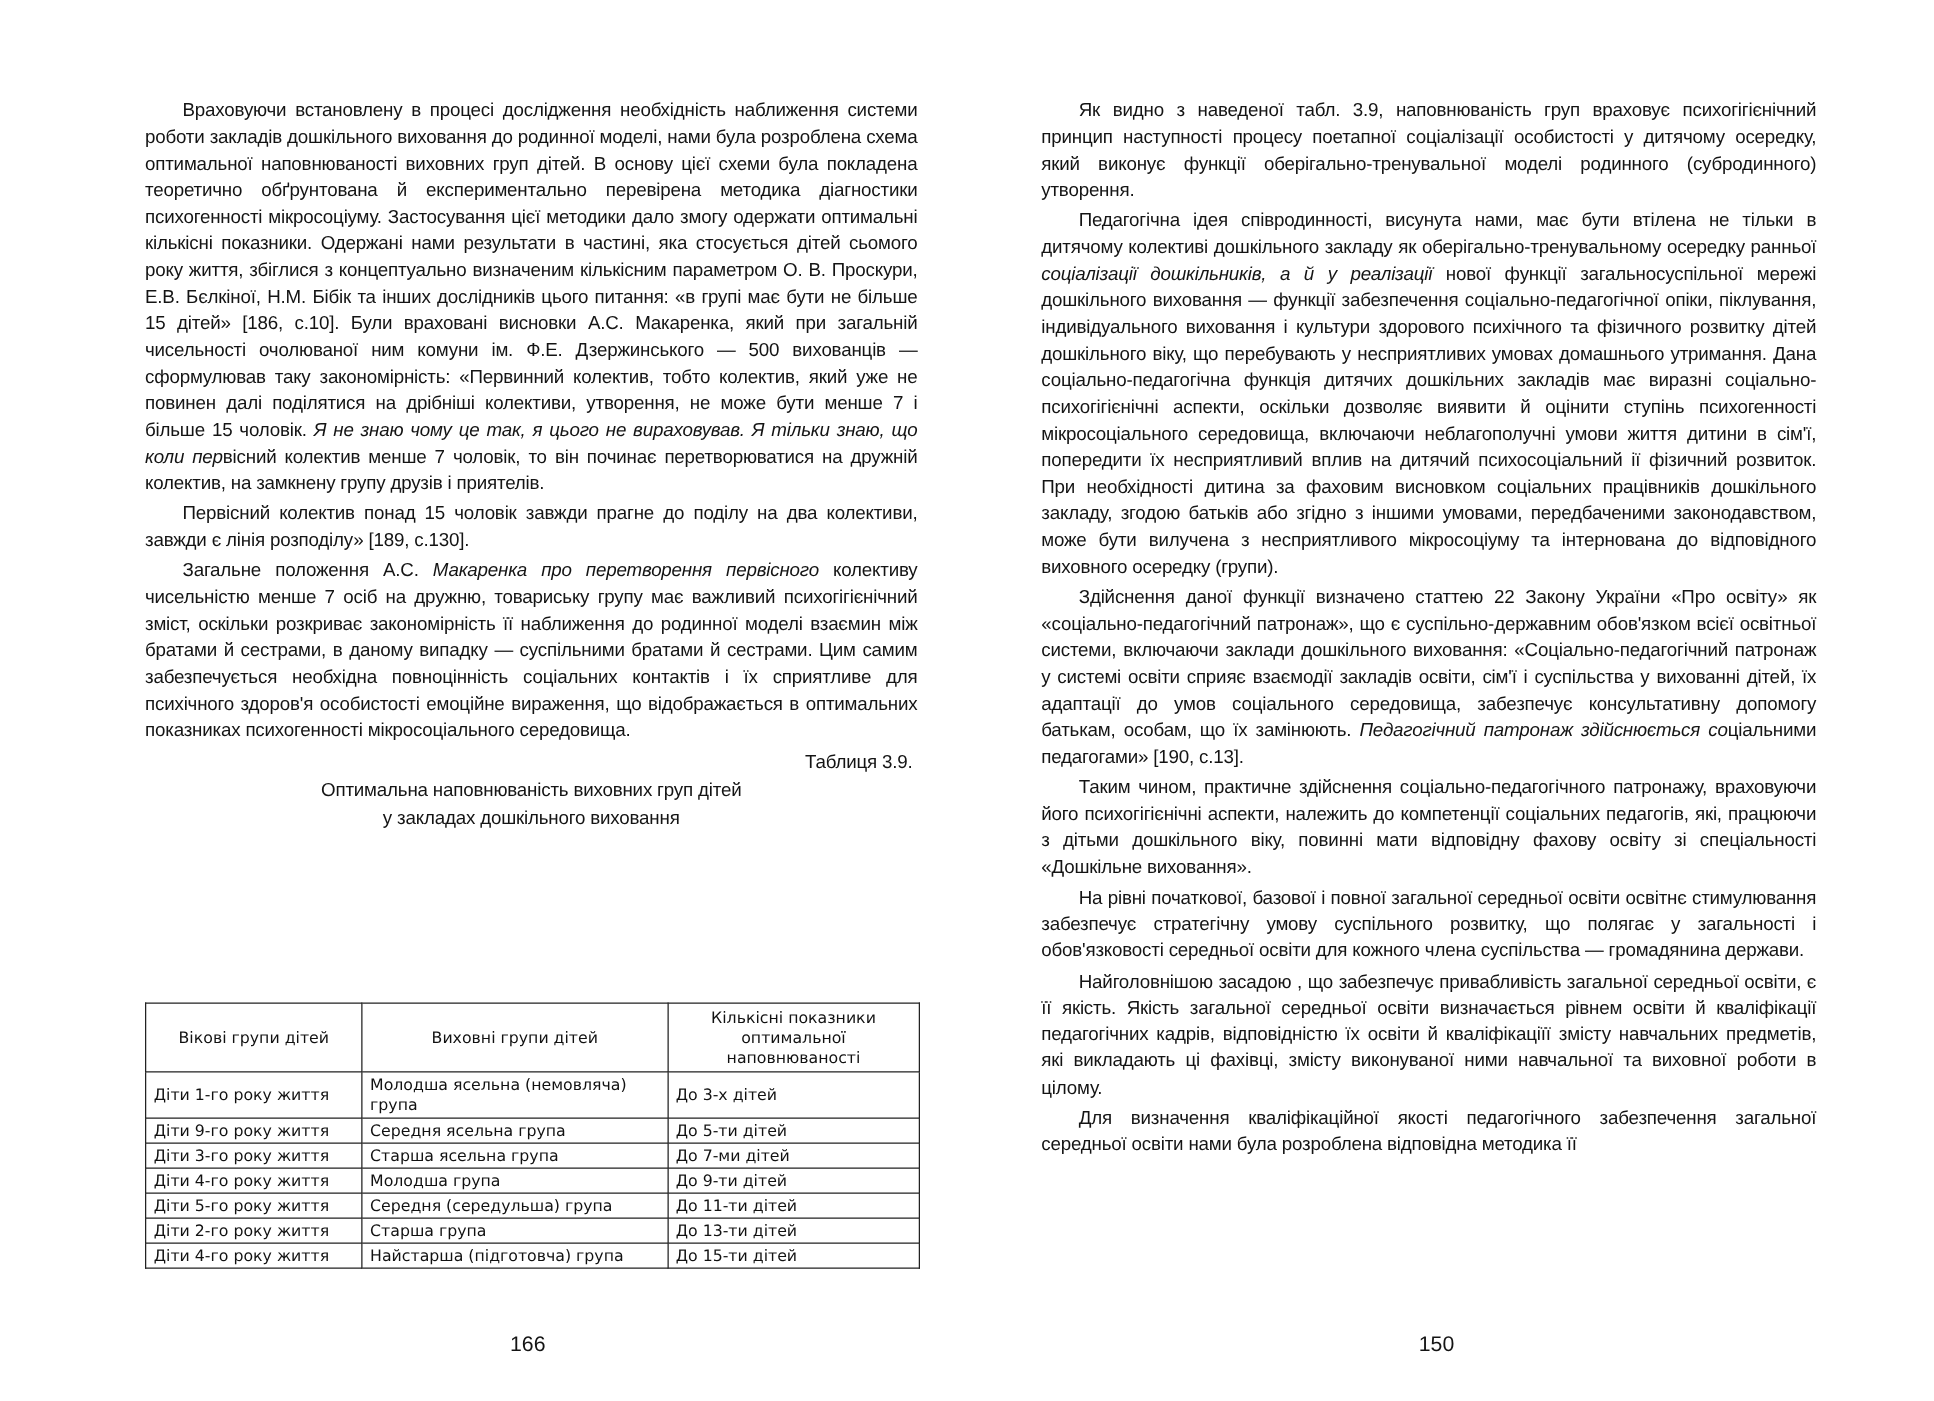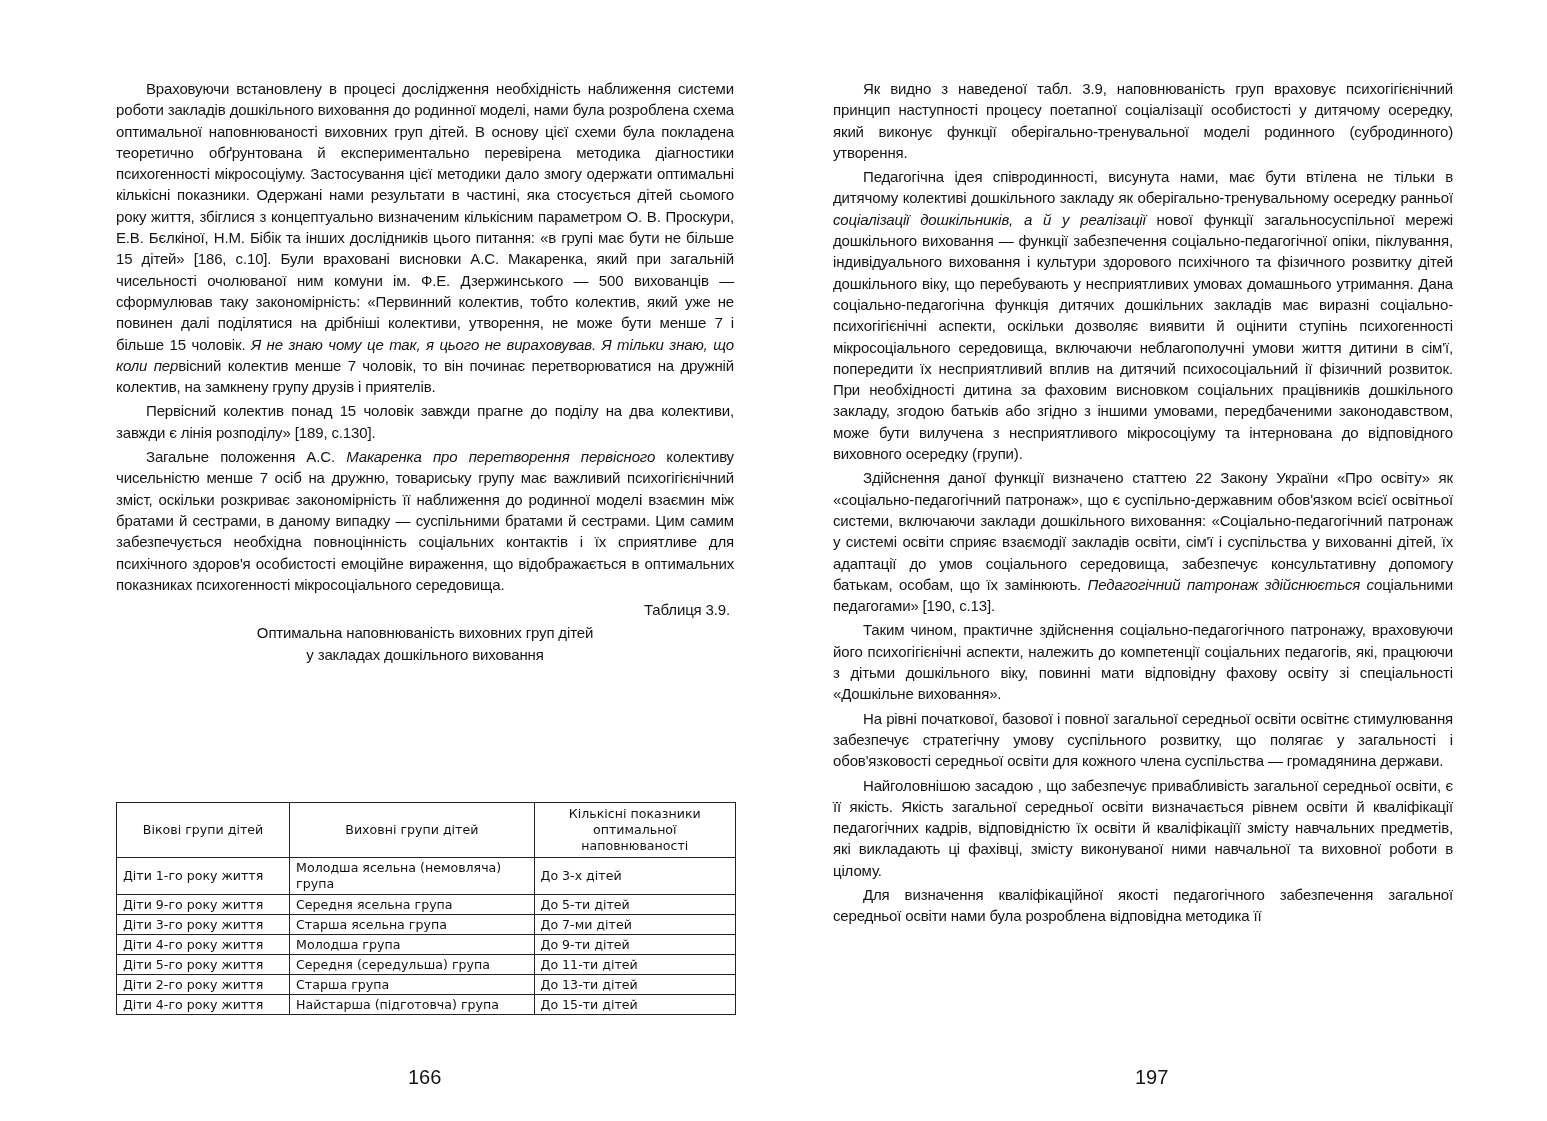--- a/index.html
+++ b/index.html
@@ -28,21 +28,21 @@
     border-collapse: collapse; font-family: "DejaVu Sans", sans-serif;
     font-size: 12.6px; line-height: 16px; color: #111;
   }
   table.data th, table.data td {
     border: 1.4px solid #222; padding: 1px 6px; vertical-align: middle;
   }
   table.data th { font-weight: normal; text-align: center; height: 50px; padding: 2px 6px; }
   table.data td { text-align: left; height: 17px; }
   table.data tr.first td { height: 34px; }
   .col1 { width: 174px; } .col2 { width: 248px; } .col3 { width: 198px; }
-  .page-num { position: absolute; top: 1066px; font-size: 20px; }
+  .page-num { position: absolute; top: 1066px; font-size: 17px; }
   .page-left .page-num { left: 408px; }
   .page-right .page-num { left: 402px; }
   .gutter {
     position: absolute; left: 771px; top: 0; width: 3px; height: 1121px; background: #ffffff;
   }
 </style>
 </head>
 <body>
 
 <div class="page page-left">
@@ -130,14 +130,14 @@
     <p class="para">
       <span>На рівні початкової, базової і повної загальної середньої освіти освітнє стимулювання забезпечує стратегічну умову суспільного розвитку, що полягає у загальності і обов'язковості середньої освіти для кожного члена суспільства — громадянина держави.</span>
     </p>
     <p class="para">
       <span>Найголовнішою засадою , що забезпечує привабливість загальної середньої освіти, є її якість. Якість загальної середньої освіти визначається рівнем освіти й кваліфікації педагогічних кадрів, відповідністю їх освіти й кваліфікаціїї змісту навчальних предметів, які викладають ці фахівці, змісту виконуваної ними навчальної та виховної роботи в цілому.</span>
     </p>
     <p class="para">
       <span>Для визначення кваліфікаційної якості педагогічного забезпечення загальної середньої освіти нами була розроблена відповідна методика її</span>
     </p>
   </div>
-  <div class="page-num">197</div>
+  <div class="page-num">150</div>
 </div>
 
 </body></html>

